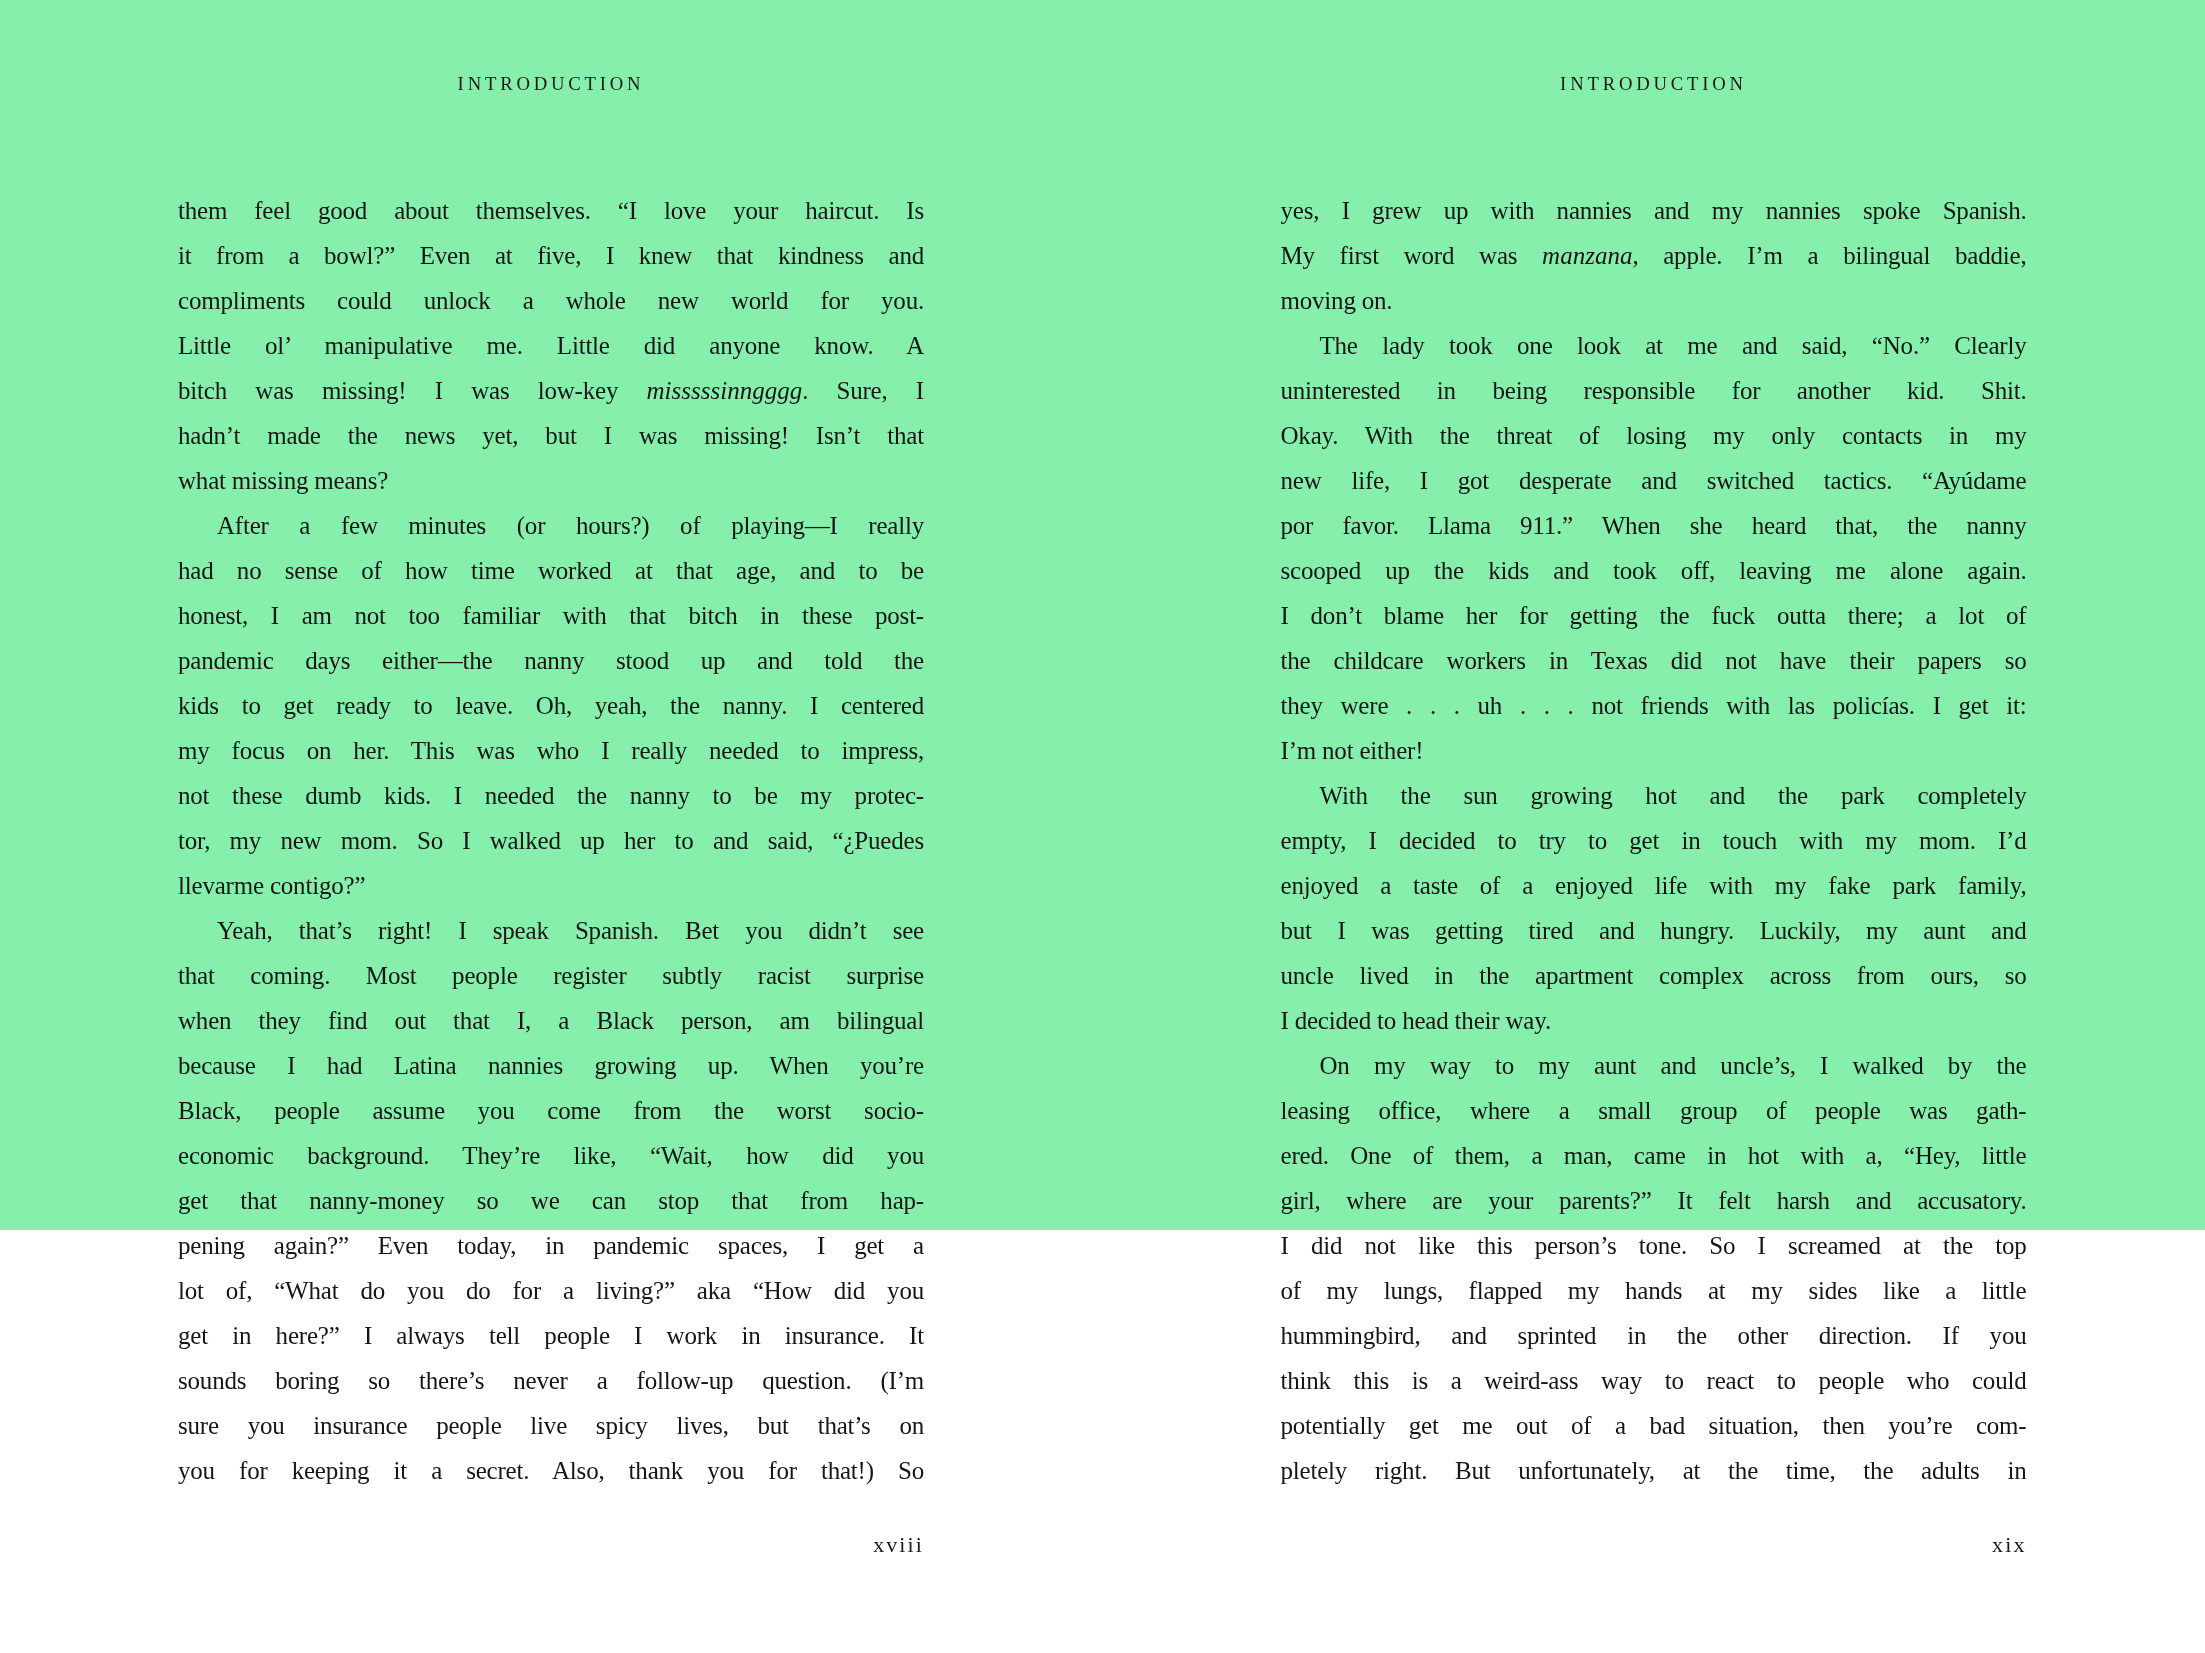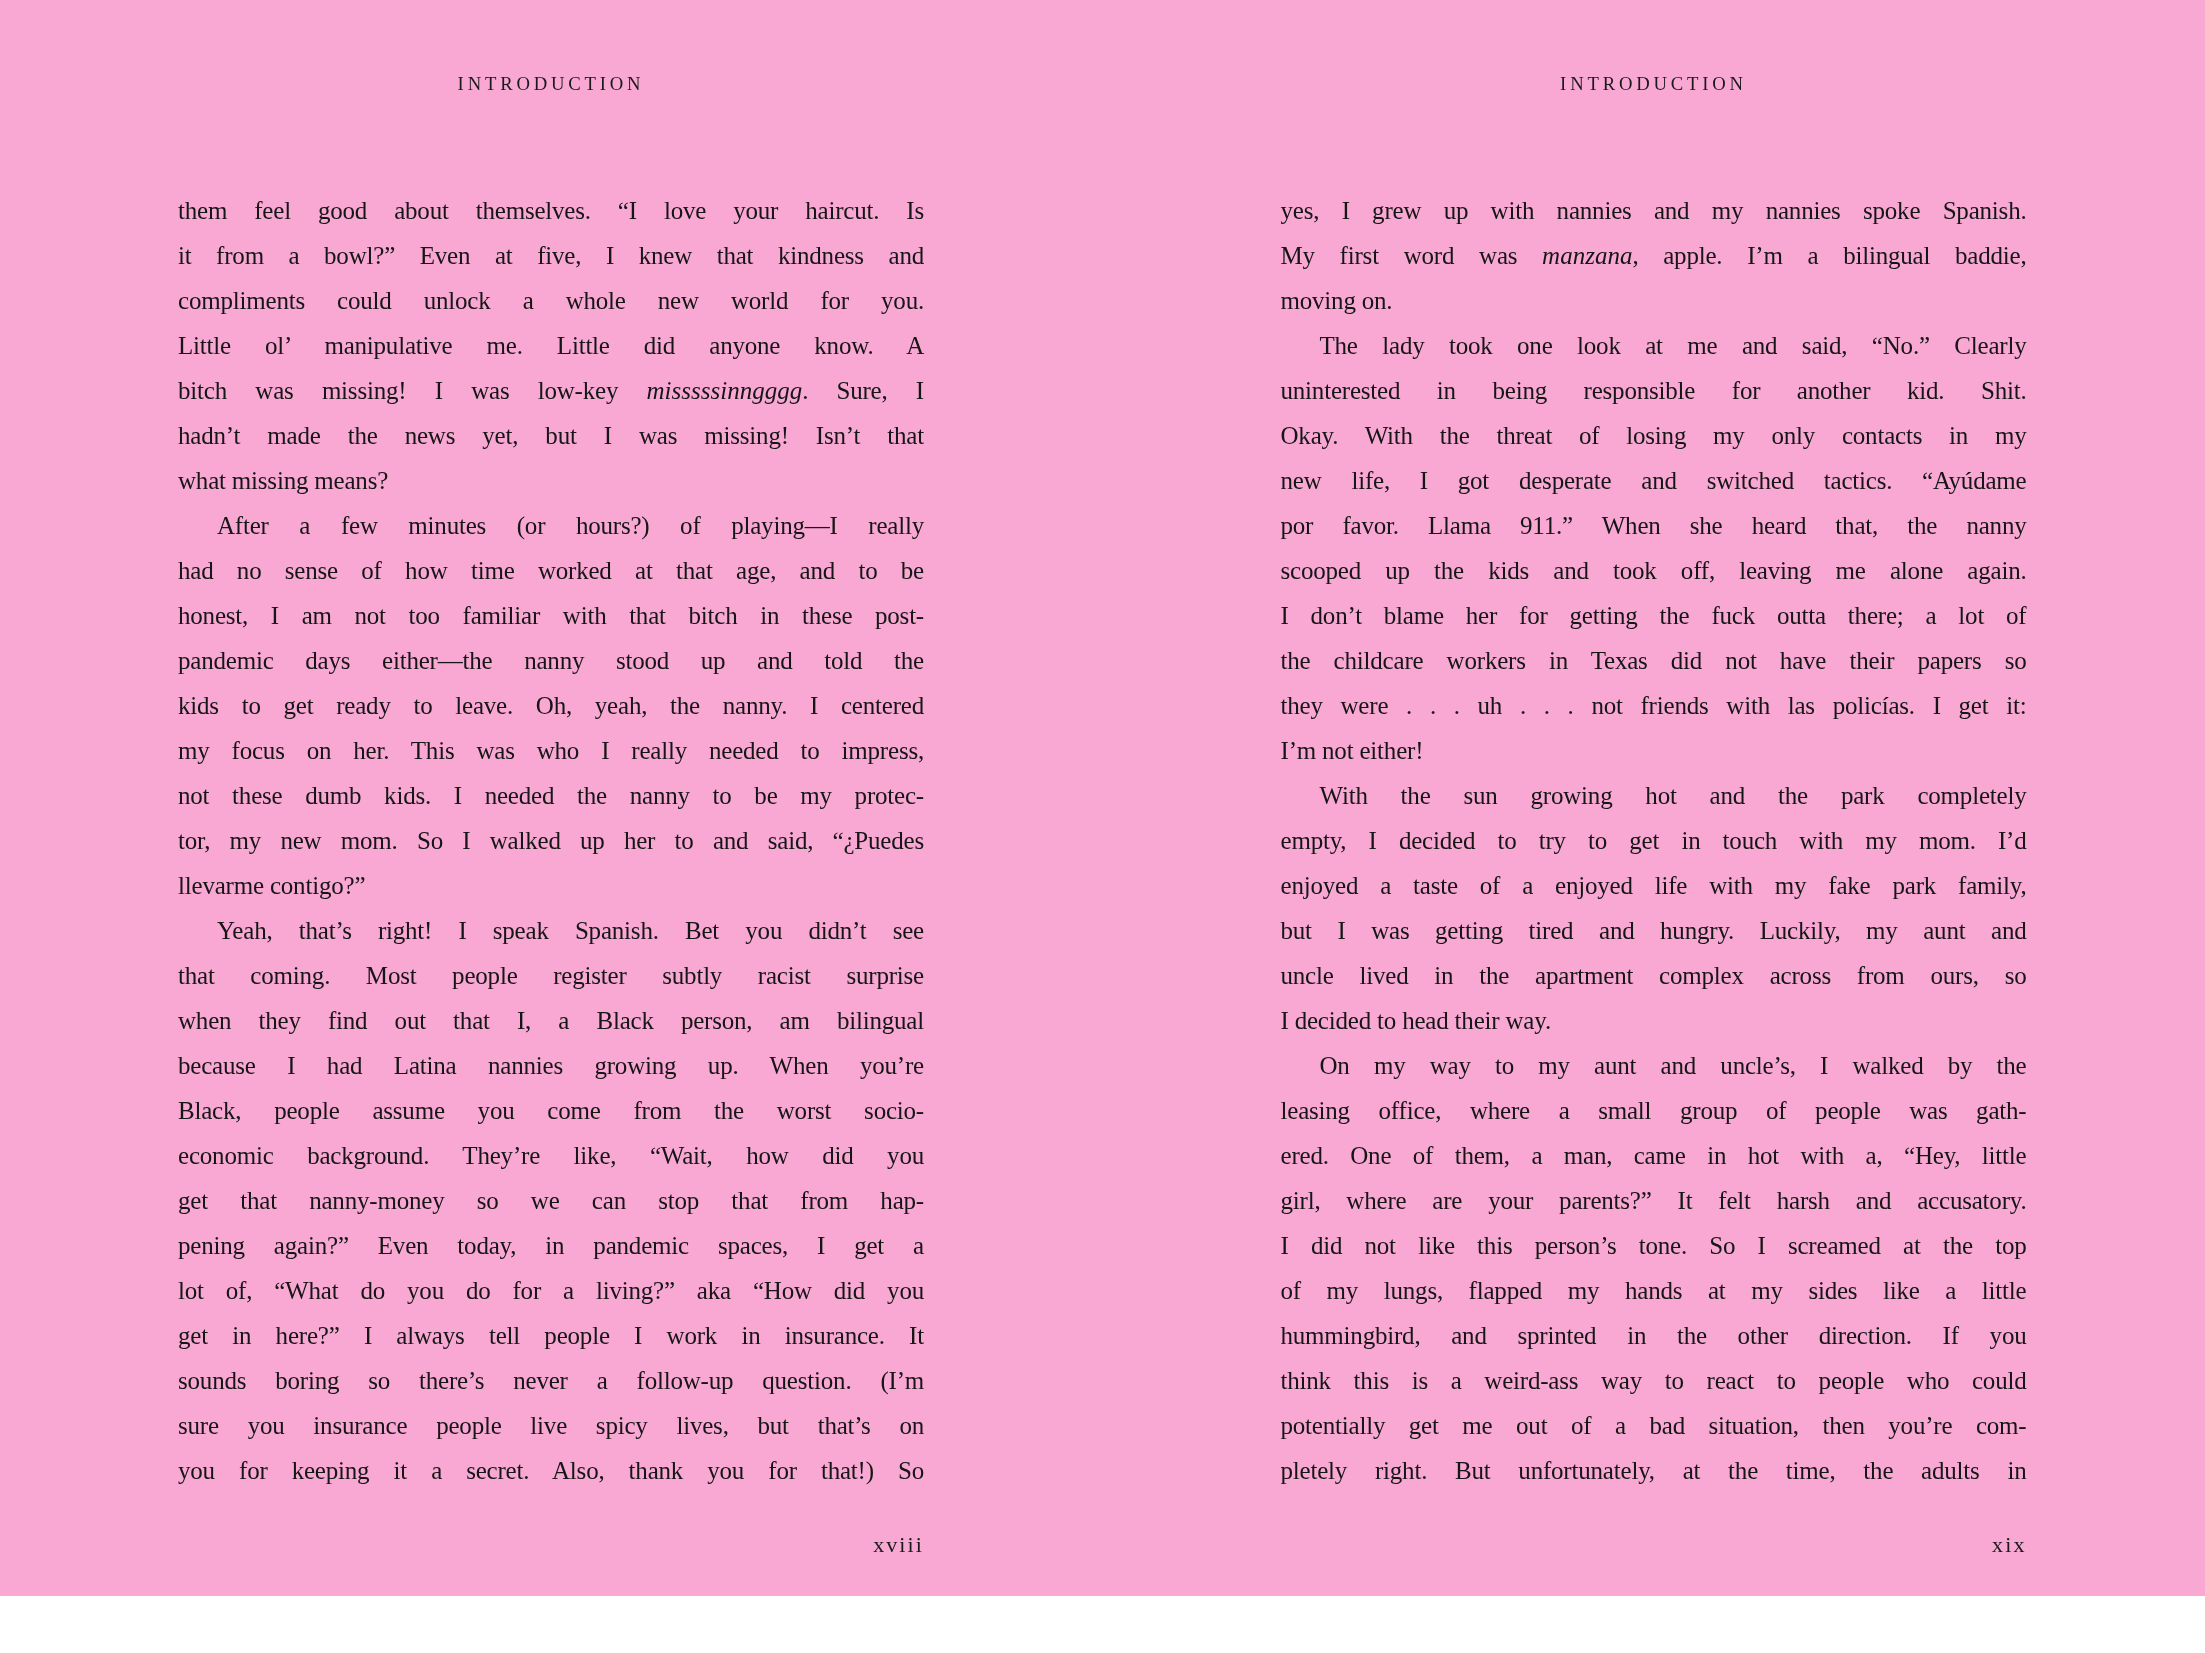--- a/index.html
+++ b/index.html
@@ -4,21 +4,21 @@
 <style>
   html, body { margin: 0; padding: 0; }
   body {
     width: 2205px; height: 1654px;
     background: #ffffff;
     color: #161616;
     font-family: "Liberation Serif", serif;
     -webkit-font-smoothing: antialiased;
   }
   .spread { position: relative; width: 2205px; height: 1654px; display: flex; }
-  .page { position: relative; width: 1103px; height: 1596px; background: #f9a8d4; }
+  .page { position: relative; width: 1103px; height: 1230px; background: #86efac; }
   .running-head {
     position: absolute; top: 73px; left: 178px; width: 746px;
     text-align: center;
     font-size: 18.7px; letter-spacing: 3.8px;
     color: #1a1a1a;
   }
   .textblock {
     position: absolute; top: 188px; left: 178px; width: 746px;
     font-size: 25px; line-height: 45px; letter-spacing: -0.2px;
     color: #161616;

